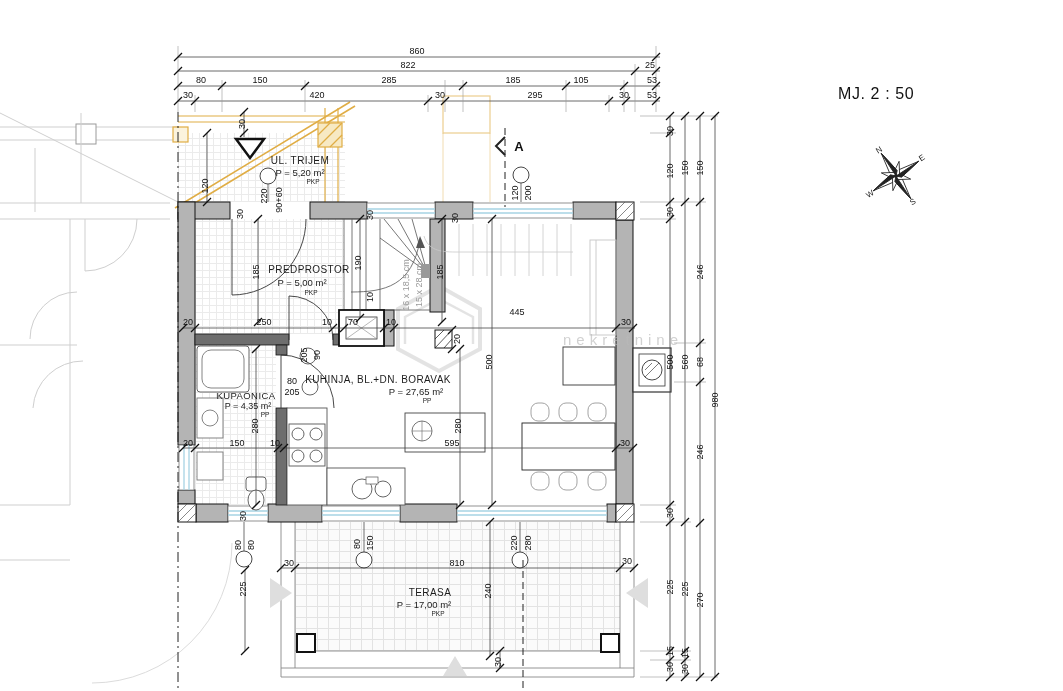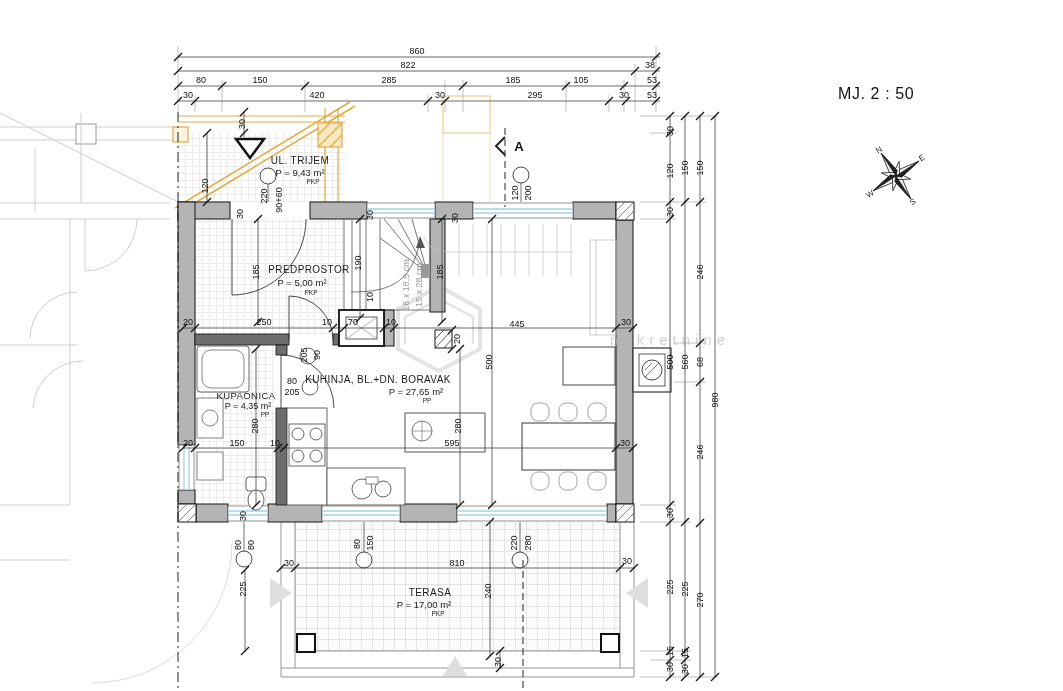--- a/index.html
+++ b/index.html
@@ -23,21 +23,21 @@
        transform:translate(-50%,-50%);z-index:6;}
   .rnote{position:absolute;font-size:6.5px;color:#1c1c1c;white-space:nowrap;
        transform:translate(-50%,-50%);z-index:6;}
   .title1{position:absolute;left:838px;top:57px;font-size:17px;letter-spacing:.6px;z-index:6;}
   .title2{position:absolute;left:838px;top:85px;font-size:16px;letter-spacing:.6px;z-index:6;}
   .seclab{position:absolute;font-size:13px;font-weight:600;transform:translate(-50%,-50%);z-index:6;}
   .cdir{position:absolute;font-size:8px;color:#222;z-index:6;transform:translate(-50%,-50%) rotate(-33deg);}
   .wm1{position:absolute;left:477px;top:290px;font-size:46px;font-weight:600;
        color:rgba(185,185,185,.55);z-index:3;letter-spacing:1px;}
   .wm2{position:absolute;left:563px;top:331px;font-size:15px;letter-spacing:5px;
-       color:rgba(185,185,185,.65);z-index:3;margin-left:47px;}
+       color:rgba(185,185,185,.65);z-index:3;}
 </style>
 </head>
 <body>
 
 <div id="canvas">
 
   <div class="floor tile7" style="left:178px;top:133px;width:167px;height:69px;"></div>
   <div class="floor tile7" style="left:195px;top:219px;width:149px;height:115px;"></div>
   <div class="floor tile7" style="left:195px;top:345px;width:81px;height:160px;"></div>
   <div class="floor tile11" style="left:295px;top:522px;width:325px;height:129px;"></div>
@@ -431,21 +431,21 @@
   <div class="title2">MJ.   2 : 50</div>
 
   <div class="cdir" style="left:879px;top:150px">N</div>
   <div class="cdir" style="left:922px;top:158px">E</div>
   <div class="cdir" style="left:870px;top:194px">W</div>
   <div class="cdir" style="left:913px;top:202px">S</div>
 
   <div class="seclab" style="left:519px;top:146px">A</div>
 
   <div class="rname" style="left:300px;top:160px">UL. TRIJEM</div>
-  <div class="rarea" style="left:300px;top:172px">P = 9,43 m²</div>
+  <div class="rarea" style="left:300px;top:172px">P = 5,20 m²</div>
   <div class="rnote" style="left:313px;top:181px">PKP</div>
 
   <div class="rname" style="left:309px;top:269px">PREDPROSTOR</div>
   <div class="rarea" style="left:302px;top:282px">P = 5,00 m²</div>
   <div class="rnote" style="left:311px;top:292px">PKP</div>
 
   <div class="rname" style="left:246px;top:395px;font-size:9.5px">KUPAONICA</div>
   <div class="rarea" style="left:248px;top:406px;font-size:9px">P = 4,35 m²</div>
   <div class="rnote" style="left:265px;top:414px">PP</div>
 
@@ -455,21 +455,21 @@
 
   <div class="rname" style="left:430px;top:592px">TERASA</div>
   <div class="rarea" style="left:424px;top:604px">P = 17,00 m²</div>
   <div class="rnote" style="left:438px;top:613px">PKP</div>
 
   <div class="dim v gray" style="left:406px;top:285px">16 x 18,5 cm</div>
   <div class="dim v gray" style="left:419px;top:285px">15 x 28 cm</div>
 
   <div class="dim" style="left:417px;top:51px">860</div>
   <div class="dim" style="left:408px;top:65px">822</div>
-  <div class="dim" style="left:650px;top:65px">38</div>
+  <div class="dim" style="left:650px;top:65px">25</div>
   <div class="dim" style="left:201px;top:80px">80</div>
   <div class="dim" style="left:260px;top:80px">150</div>
   <div class="dim" style="left:389px;top:80px">285</div>
   <div class="dim" style="left:513px;top:80px">185</div>
   <div class="dim" style="left:581px;top:80px">105</div>
   <div class="dim" style="left:652px;top:80px">53</div>
   <div class="dim" style="left:188px;top:95px">30</div>
   <div class="dim" style="left:317px;top:95px">420</div>
   <div class="dim" style="left:440px;top:95px">30</div>
   <div class="dim" style="left:535px;top:95px">295</div>
@@ -511,21 +511,21 @@
   <div class="dim v" style="left:370px;top:297px">10</div>
   <div class="dim v" style="left:440px;top:272px">185</div>
   <div class="dim" style="left:188px;top:322px">20</div>
   <div class="dim" style="left:264px;top:322px">250</div>
   <div class="dim" style="left:327px;top:322px">10</div>
   <div class="dim" style="left:353px;top:322px">70</div>
   <div class="dim" style="left:391px;top:322px">10</div>
   <div class="dim v" style="left:304px;top:355px">205</div>
   <div class="dim v" style="left:317px;top:355px">90</div>
 
-  <div class="dim" style="left:517px;top:324px">445</div>
+  <div class="dim" style="left:517px;top:312px">445</div>
   <div class="dim" style="left:626px;top:322px">30</div>
   <div class="dim v" style="left:489px;top:362px">500</div>
   <div class="dim v" style="left:458px;top:426px">280</div>
   <div class="dim" style="left:452px;top:443px">595</div>
   <div class="dim" style="left:625px;top:443px">30</div>
   <div class="dim v" style="left:457px;top:339px">20</div>
 
   <div class="dim" style="left:292px;top:381px">80</div>
   <div class="dim" style="left:292px;top:392px">205</div>
   <div class="dim v" style="left:255px;top:426px">280</div>

